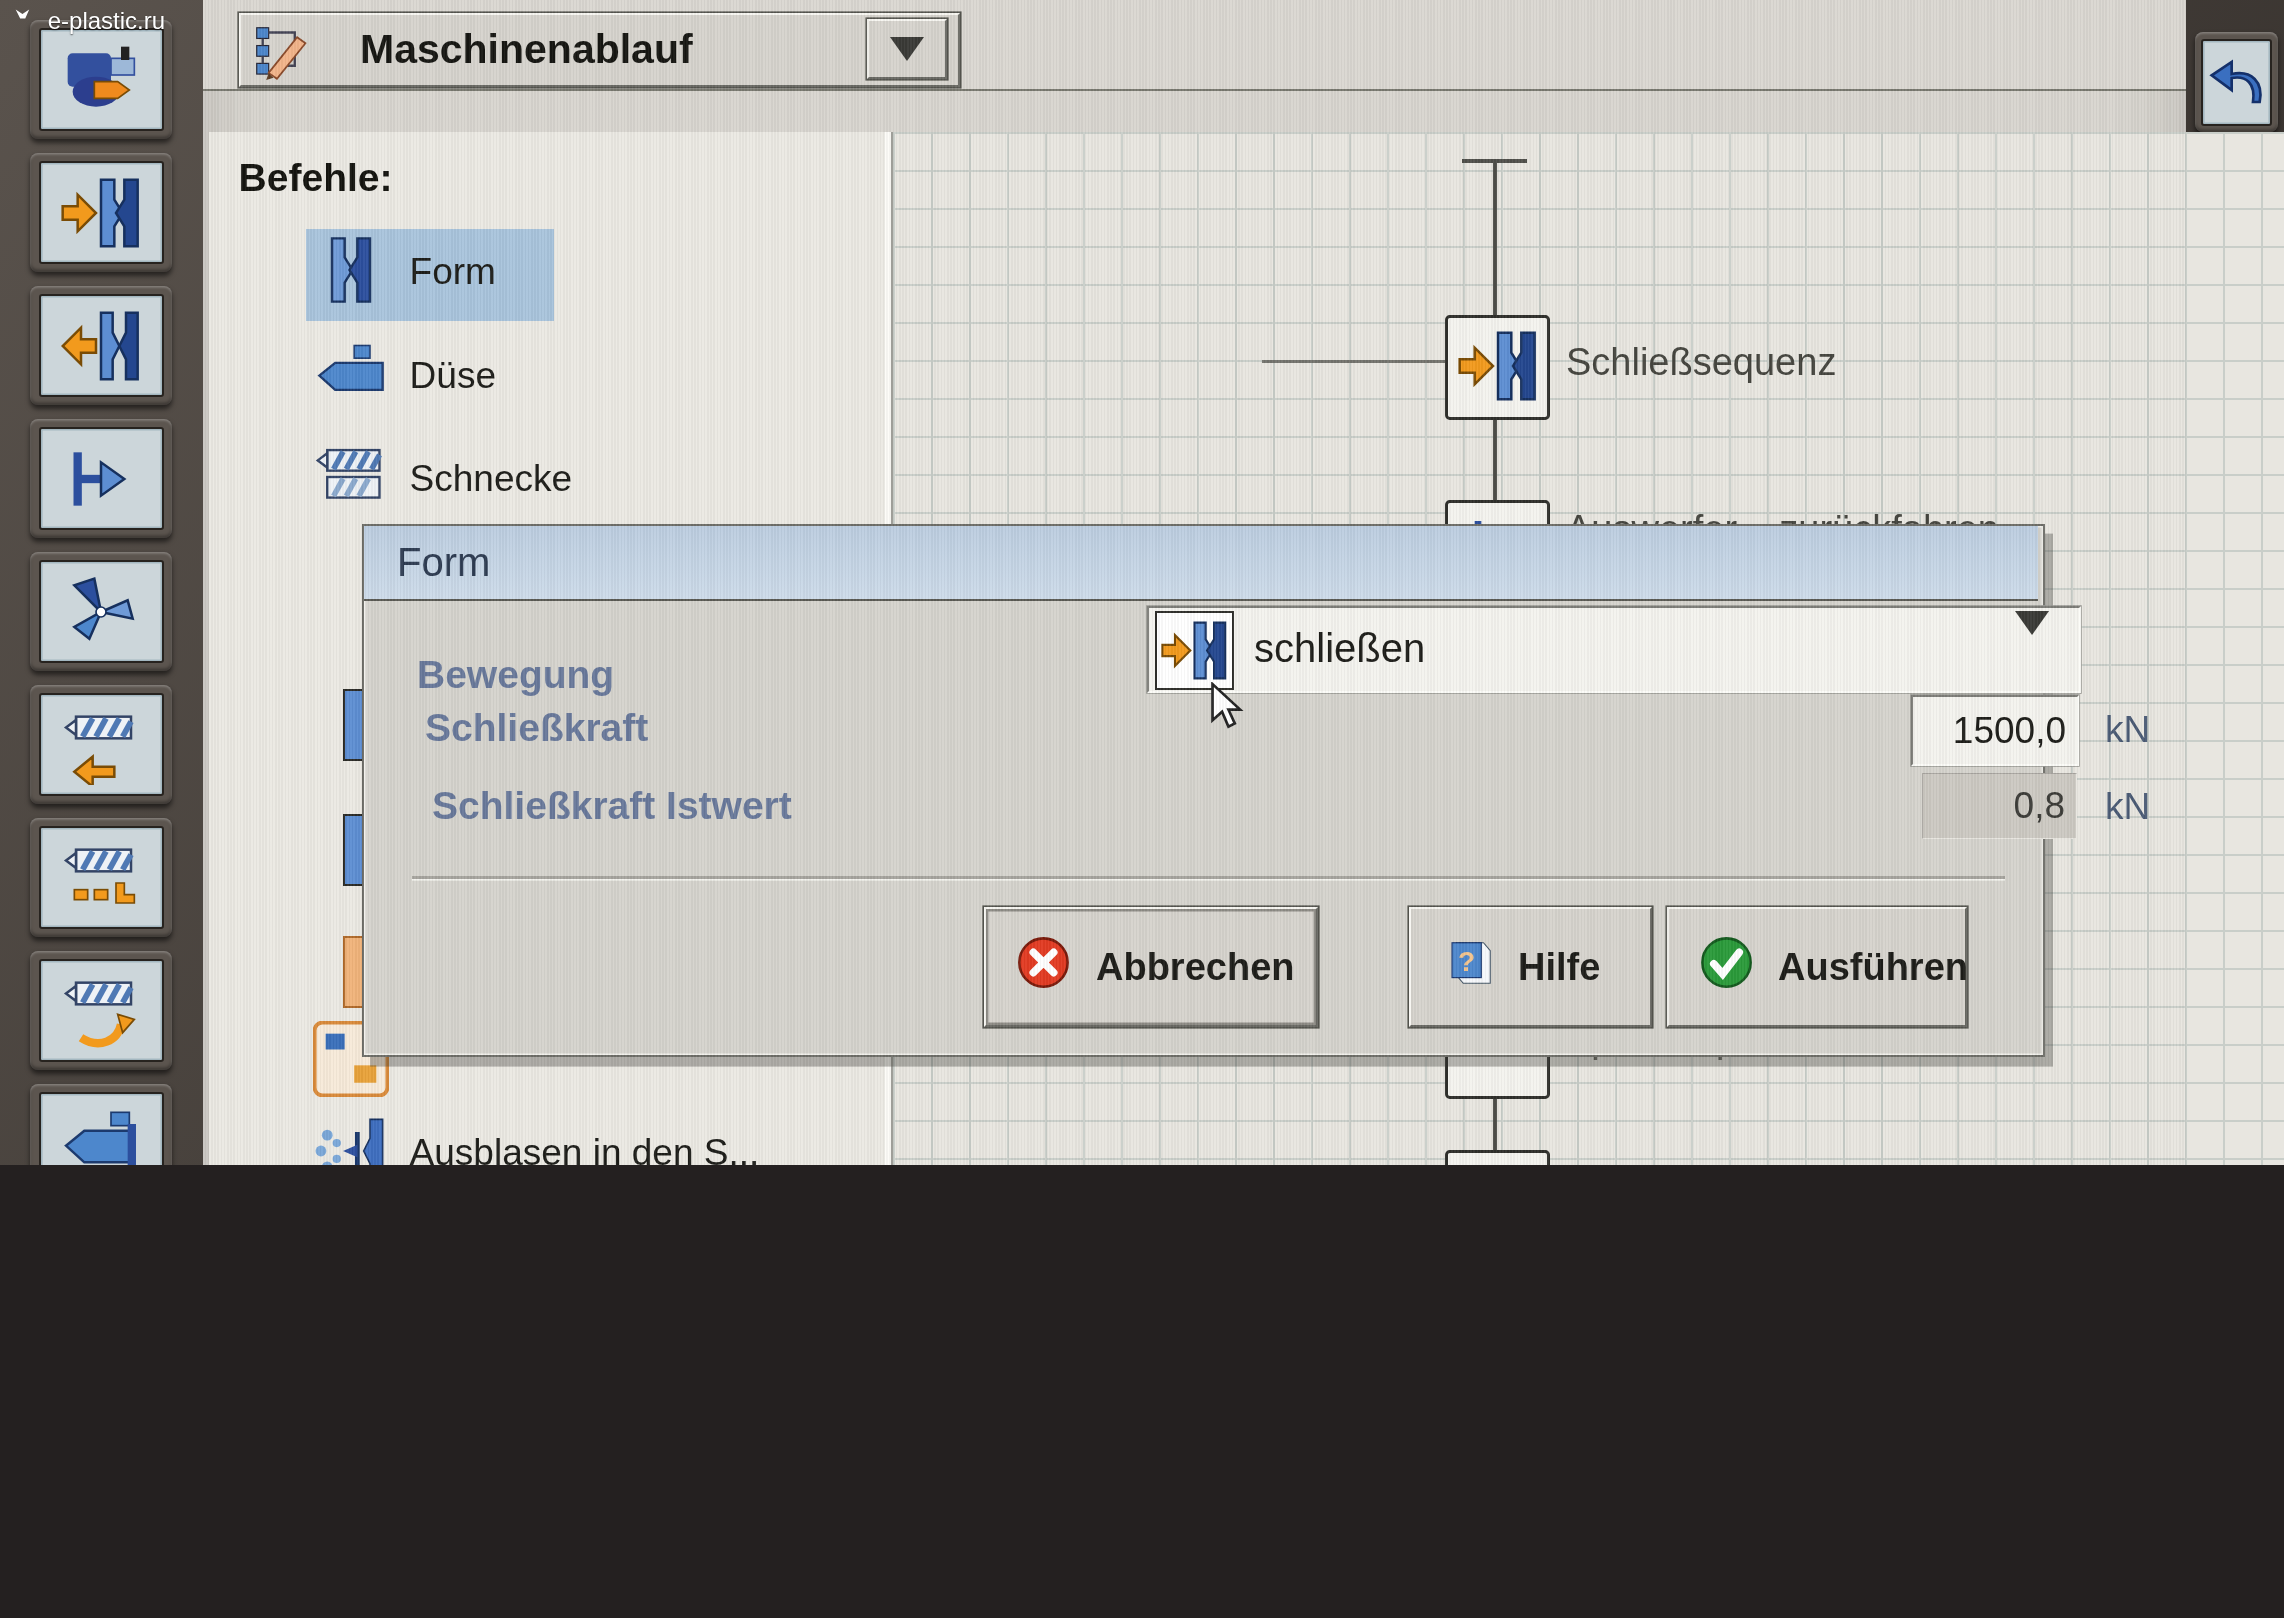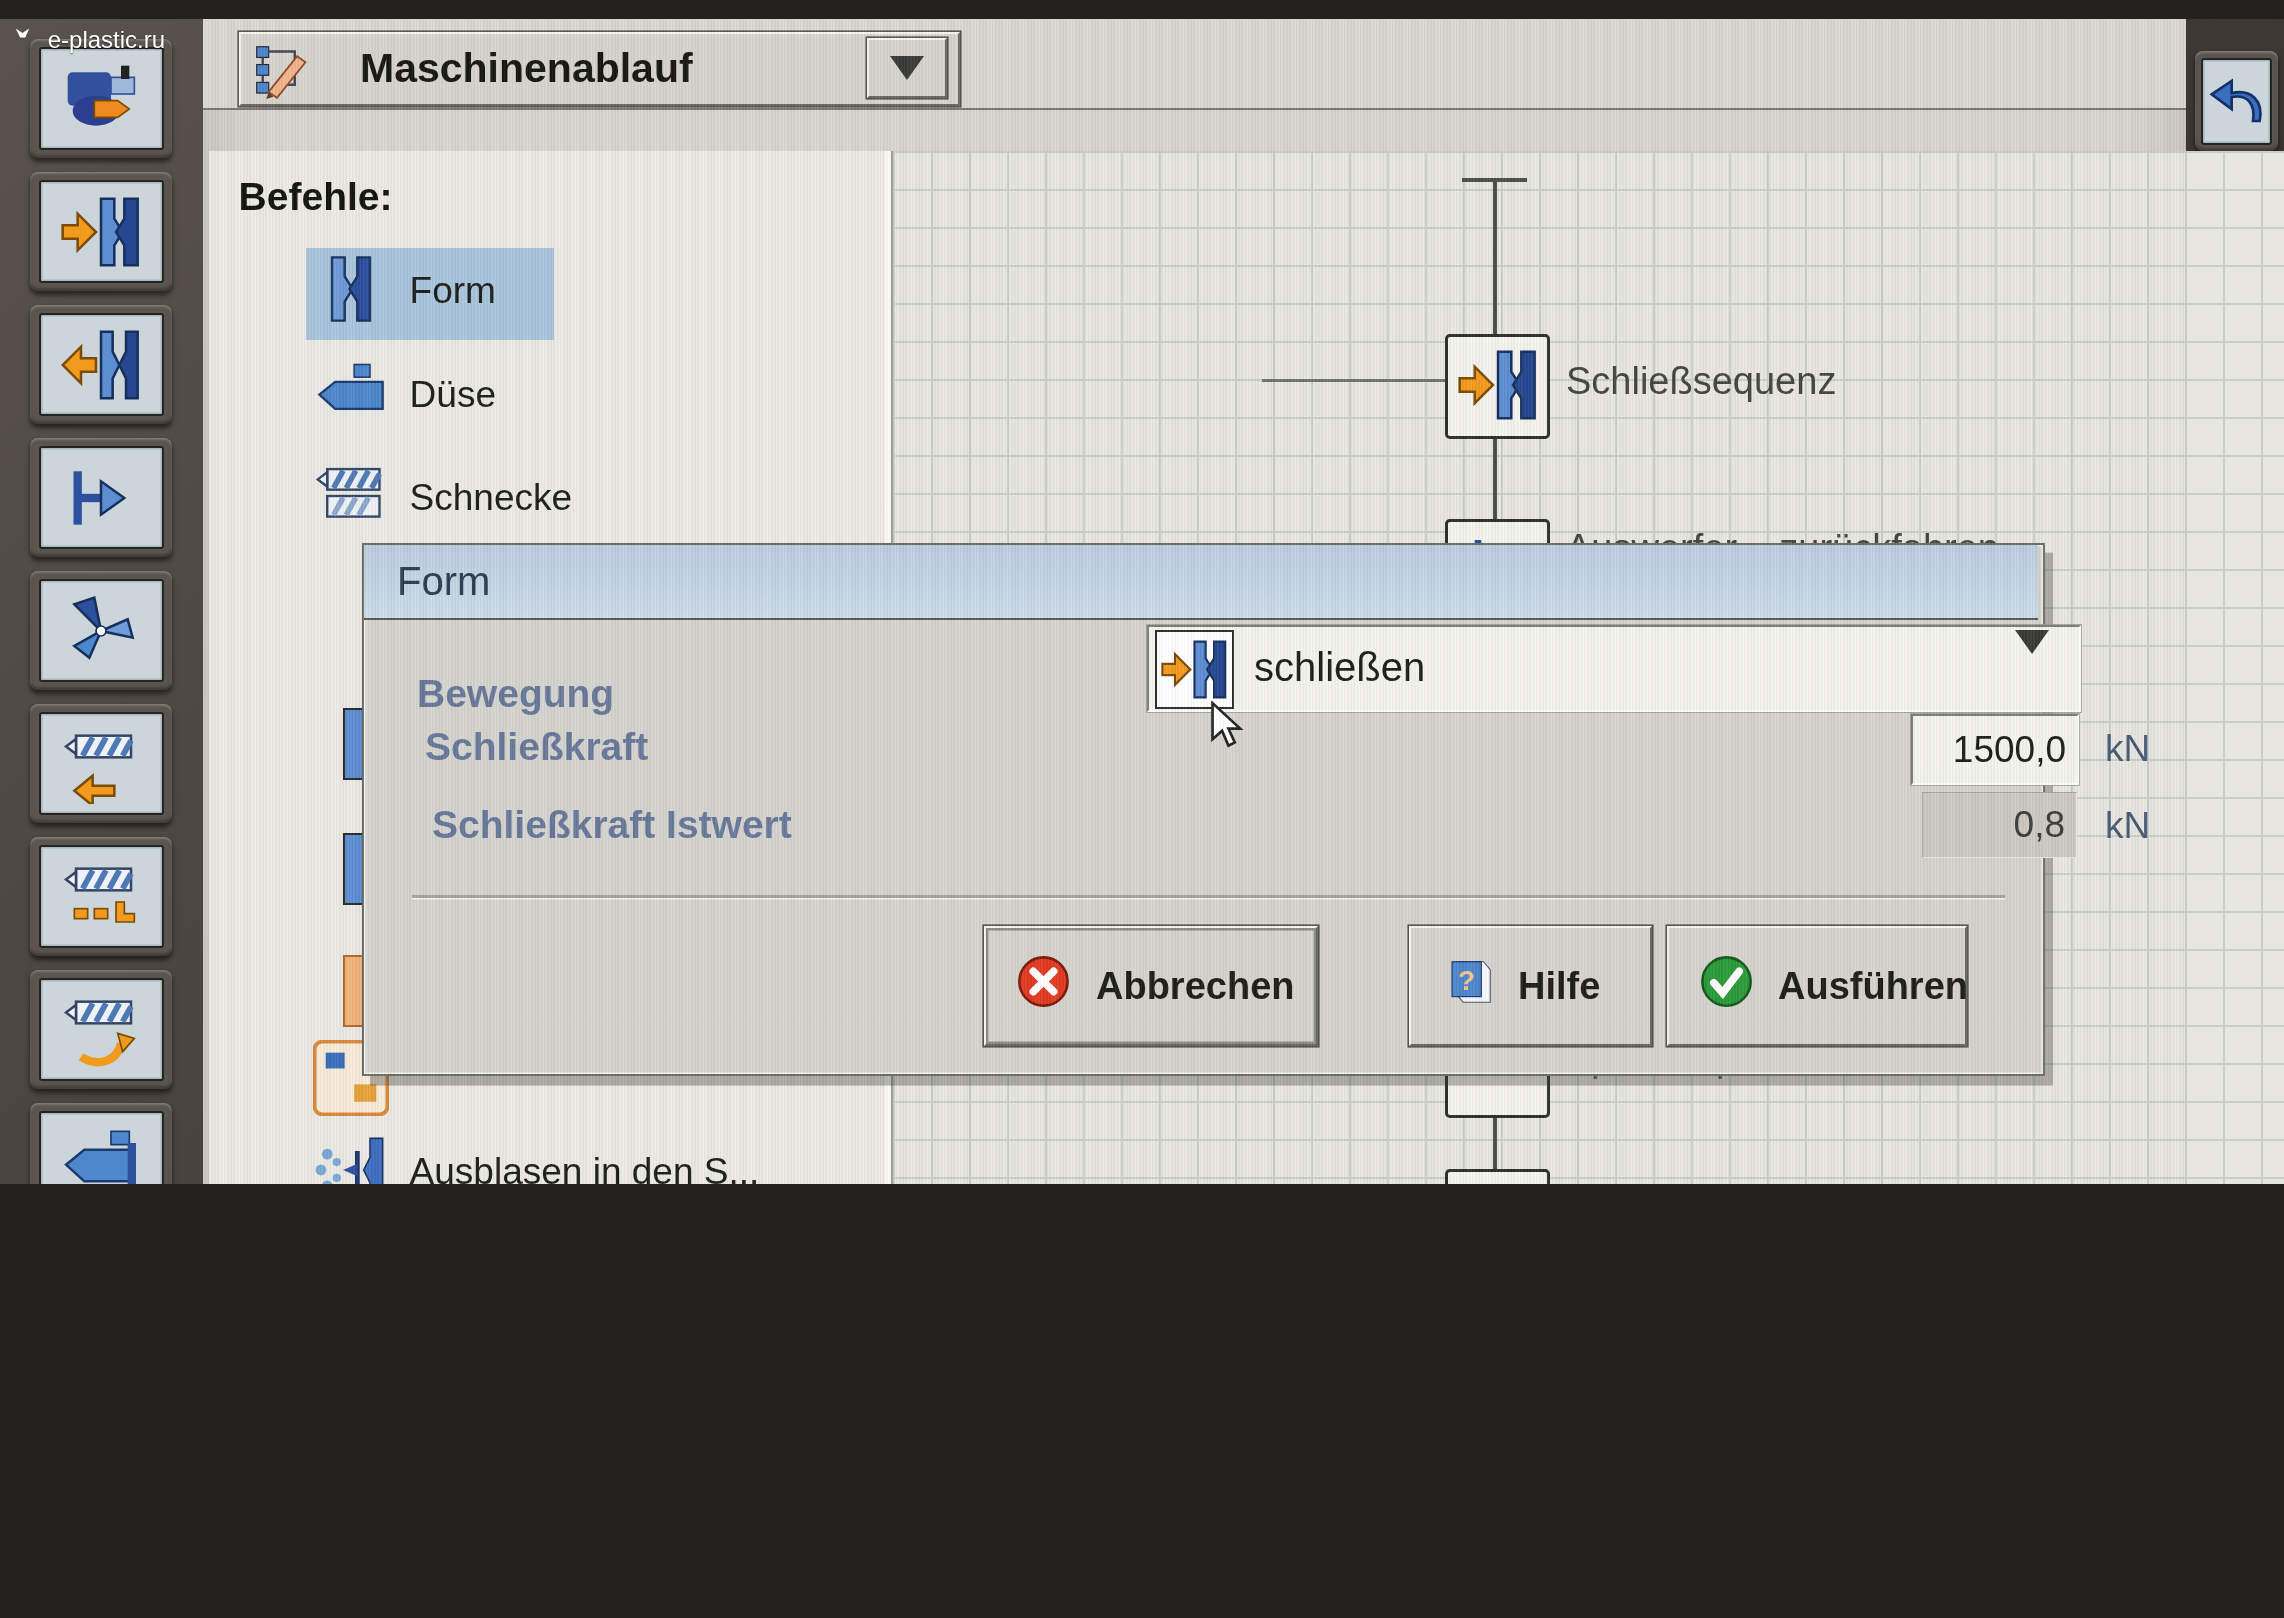--- a/index.html
+++ b/index.html
@@ -1,17 +1,17 @@
 <!DOCTYPE html>
 <html style="font-size:12.7px"><head>
 <meta charset="utf-8">
 <style>
   html,body{margin:0;padding:0;background:#242020;font-family:"Liberation Sans",sans-serif;}
   .stage{position:relative;width:2284px;height:1165px;overflow:hidden;
-         background:linear-gradient(135deg,#5a534d 0%,#46403b 45%,#2e2926 100%);margin-top:19px;}
+         background:linear-gradient(135deg,#5a534d 0%,#46403b 45%,#2e2926 100%);}
   .abs{position:absolute;}
   
   .screen{position:absolute;left:203px;top:0;width:1983px;height:1618px;background:#d8d5cf;
           box-shadow:inset 0 0 72px rgba(0,0,0,.14);}
   .screen::after{content:"";position:absolute;inset:0;z-index:300;pointer-events:none;
           background:repeating-linear-gradient(90deg,rgba(255,255,255,.045) 0 1.6px,rgba(0,0,0,.035) 1.6px 3.2px);}
   
   .hardkey{position:absolute;background:#5c554f;border-radius:8px;display:flex;align-items:center;justify-content:center;
            box-shadow:0 3.2px 5.6px rgba(0,0,0,.55),inset 0 1.6px 2.4px rgba(255,255,255,.28),inset 0 -2.4px 3.2px rgba(0,0,0,.35);}
   .keyface{background:#ccd6da;border:2.4px solid #27231f;border-radius:3.2px;display:flex;align-items:center;justify-content:center;

